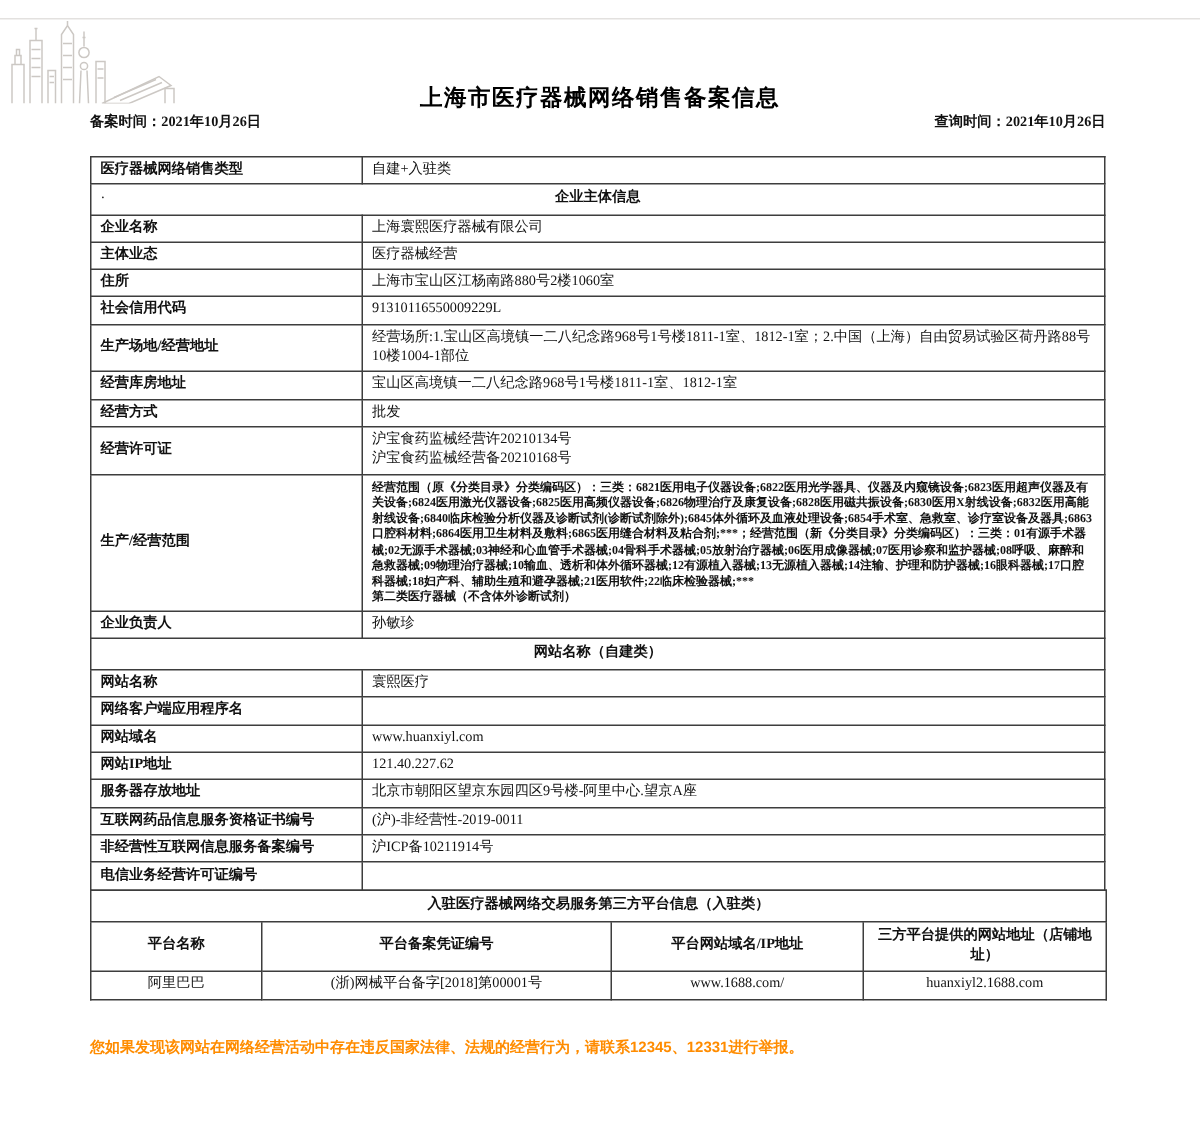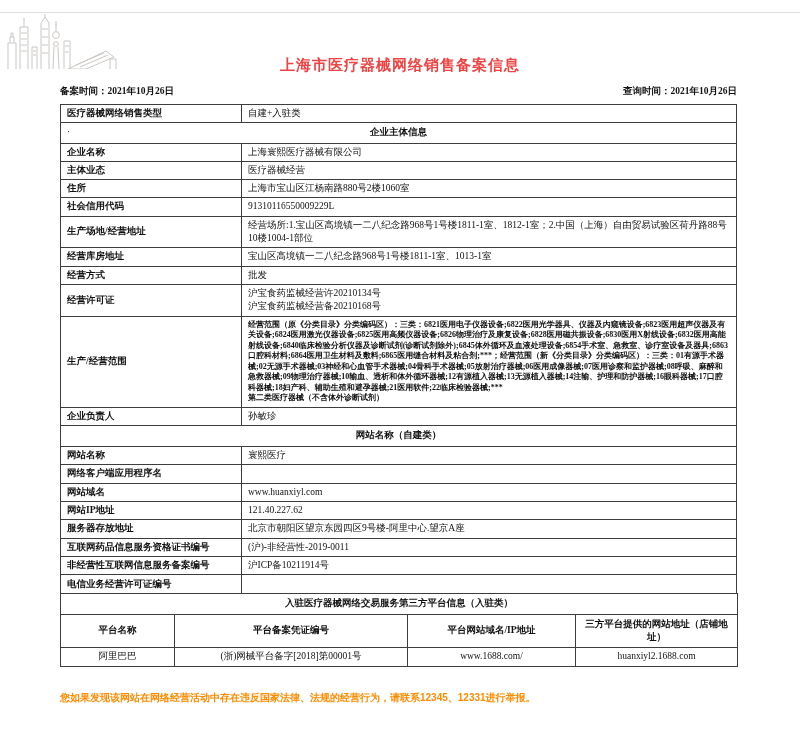--- a/index.html
+++ b/index.html
@@ -2,21 +2,21 @@
 <html><head>
 <meta charset="utf-8">
 <style>
   html,body{margin:0;padding:0;background:#ffffff;}
   .page{position:relative;width:800px;height:750px;background:#ffffff;overflow:hidden;
         font-family:"Liberation Serif","DejaVu Serif",serif;color:#111;}
   .topline{position:absolute;top:12px;left:0;width:100%;border-top:1px solid #e3e1df;}
   .skyline{position:absolute;top:13px;left:6px;}
   .title{position:absolute;top:56px;left:0;width:100%;text-align:center;
          font-size:15px;font-weight:bold;letter-spacing:1px;}
-  .times{position:absolute;top:85px;left:60px;width:677px;display:flex;
+  .times{position:absolute;top:75px;left:60px;width:677px;display:flex;
          justify-content:space-between;font-size:9.5px;font-weight:bold;}
   .content{position:absolute;top:104px;left:60px;width:677px;}
   table{border-collapse:collapse;width:677px;table-layout:fixed;}
   td{border:1px solid #3d3d3d;padding:2px 6px;font-size:9.5px;line-height:1.4;
      vertical-align:middle;word-break:break-all;margin-top:15px;}
   td.lbl{width:168px;font-weight:bold;}
   tr.section td{text-align:center;font-weight:bold;padding:3px 6px;position:relative;}
   td.longtext{font-size:8px;line-height:1.32;padding:3px 6px;font-weight:bold;}
   .pre{white-space:pre-line;}
   .empty-cell{height:14px;}
@@ -43,21 +43,21 @@
     <path d="M39 4 V1"></path>
     <circle cx="50" cy="22" r="3.4"></circle>
     <circle cx="50" cy="31" r="2.4"></circle>
     <path d="M48 34 L47 56 M52 34 L53 56 M50 12 V18 M49 12 H51 M50 12 V8"></path>
     <path d="M58 56 V28 H64 V56 M59 33 H63 M59 39 H63"></path>
     <path d="M62 56 L100 38 L108 44 L80 56 Z"></path>
     <path d="M70 52 L98 40 M74 54 L102 42"></path>
     <path d="M104 56 V46 H110 V56"></path>
   </svg>
 
-  <div class="title" style="color:#ef4444;">上海市医疗器械网络销售备案信息</div>
+  <div class="title" style="color:#000000;">上海市医疗器械网络销售备案信息</div>
 
   <div class="times">
     <span>备案时间：2021年10月26日</span>
     <span>查询时间：2021年10月26日</span>
   </div>
 
   <div class="content">
     <table>
       <tbody>
           <tr>
@@ -85,21 +85,21 @@
       <tr>
         <td class="lbl">社会信用代码</td>
         <td>91310116550009229L</td>
       </tr>
       <tr>
         <td class="lbl">生产场地/经营地址</td>
         <td>经营场所:1.宝山区高境镇一二八纪念路968号1号楼1811-1室、1812-1室；2.中国（上海）自由贸易试验区荷丹路88号10楼1004-1部位</td>
       </tr>
       <tr>
         <td class="lbl">经营库房地址</td>
-        <td>宝山区高境镇一二八纪念路968号1号楼1811-1室、1013-1室</td>
+        <td>宝山区高境镇一二八纪念路968号1号楼1811-1室、1812-1室</td>
       </tr>
       <tr>
         <td class="lbl">经营方式</td>
         <td>批发</td>
       </tr>
       <tr>
         <td class="lbl">经营许可证</td>
         <td class="pre">沪宝食药监械经营许20210134号
 沪宝食药监械经营备20210168号</td>
       </tr>

